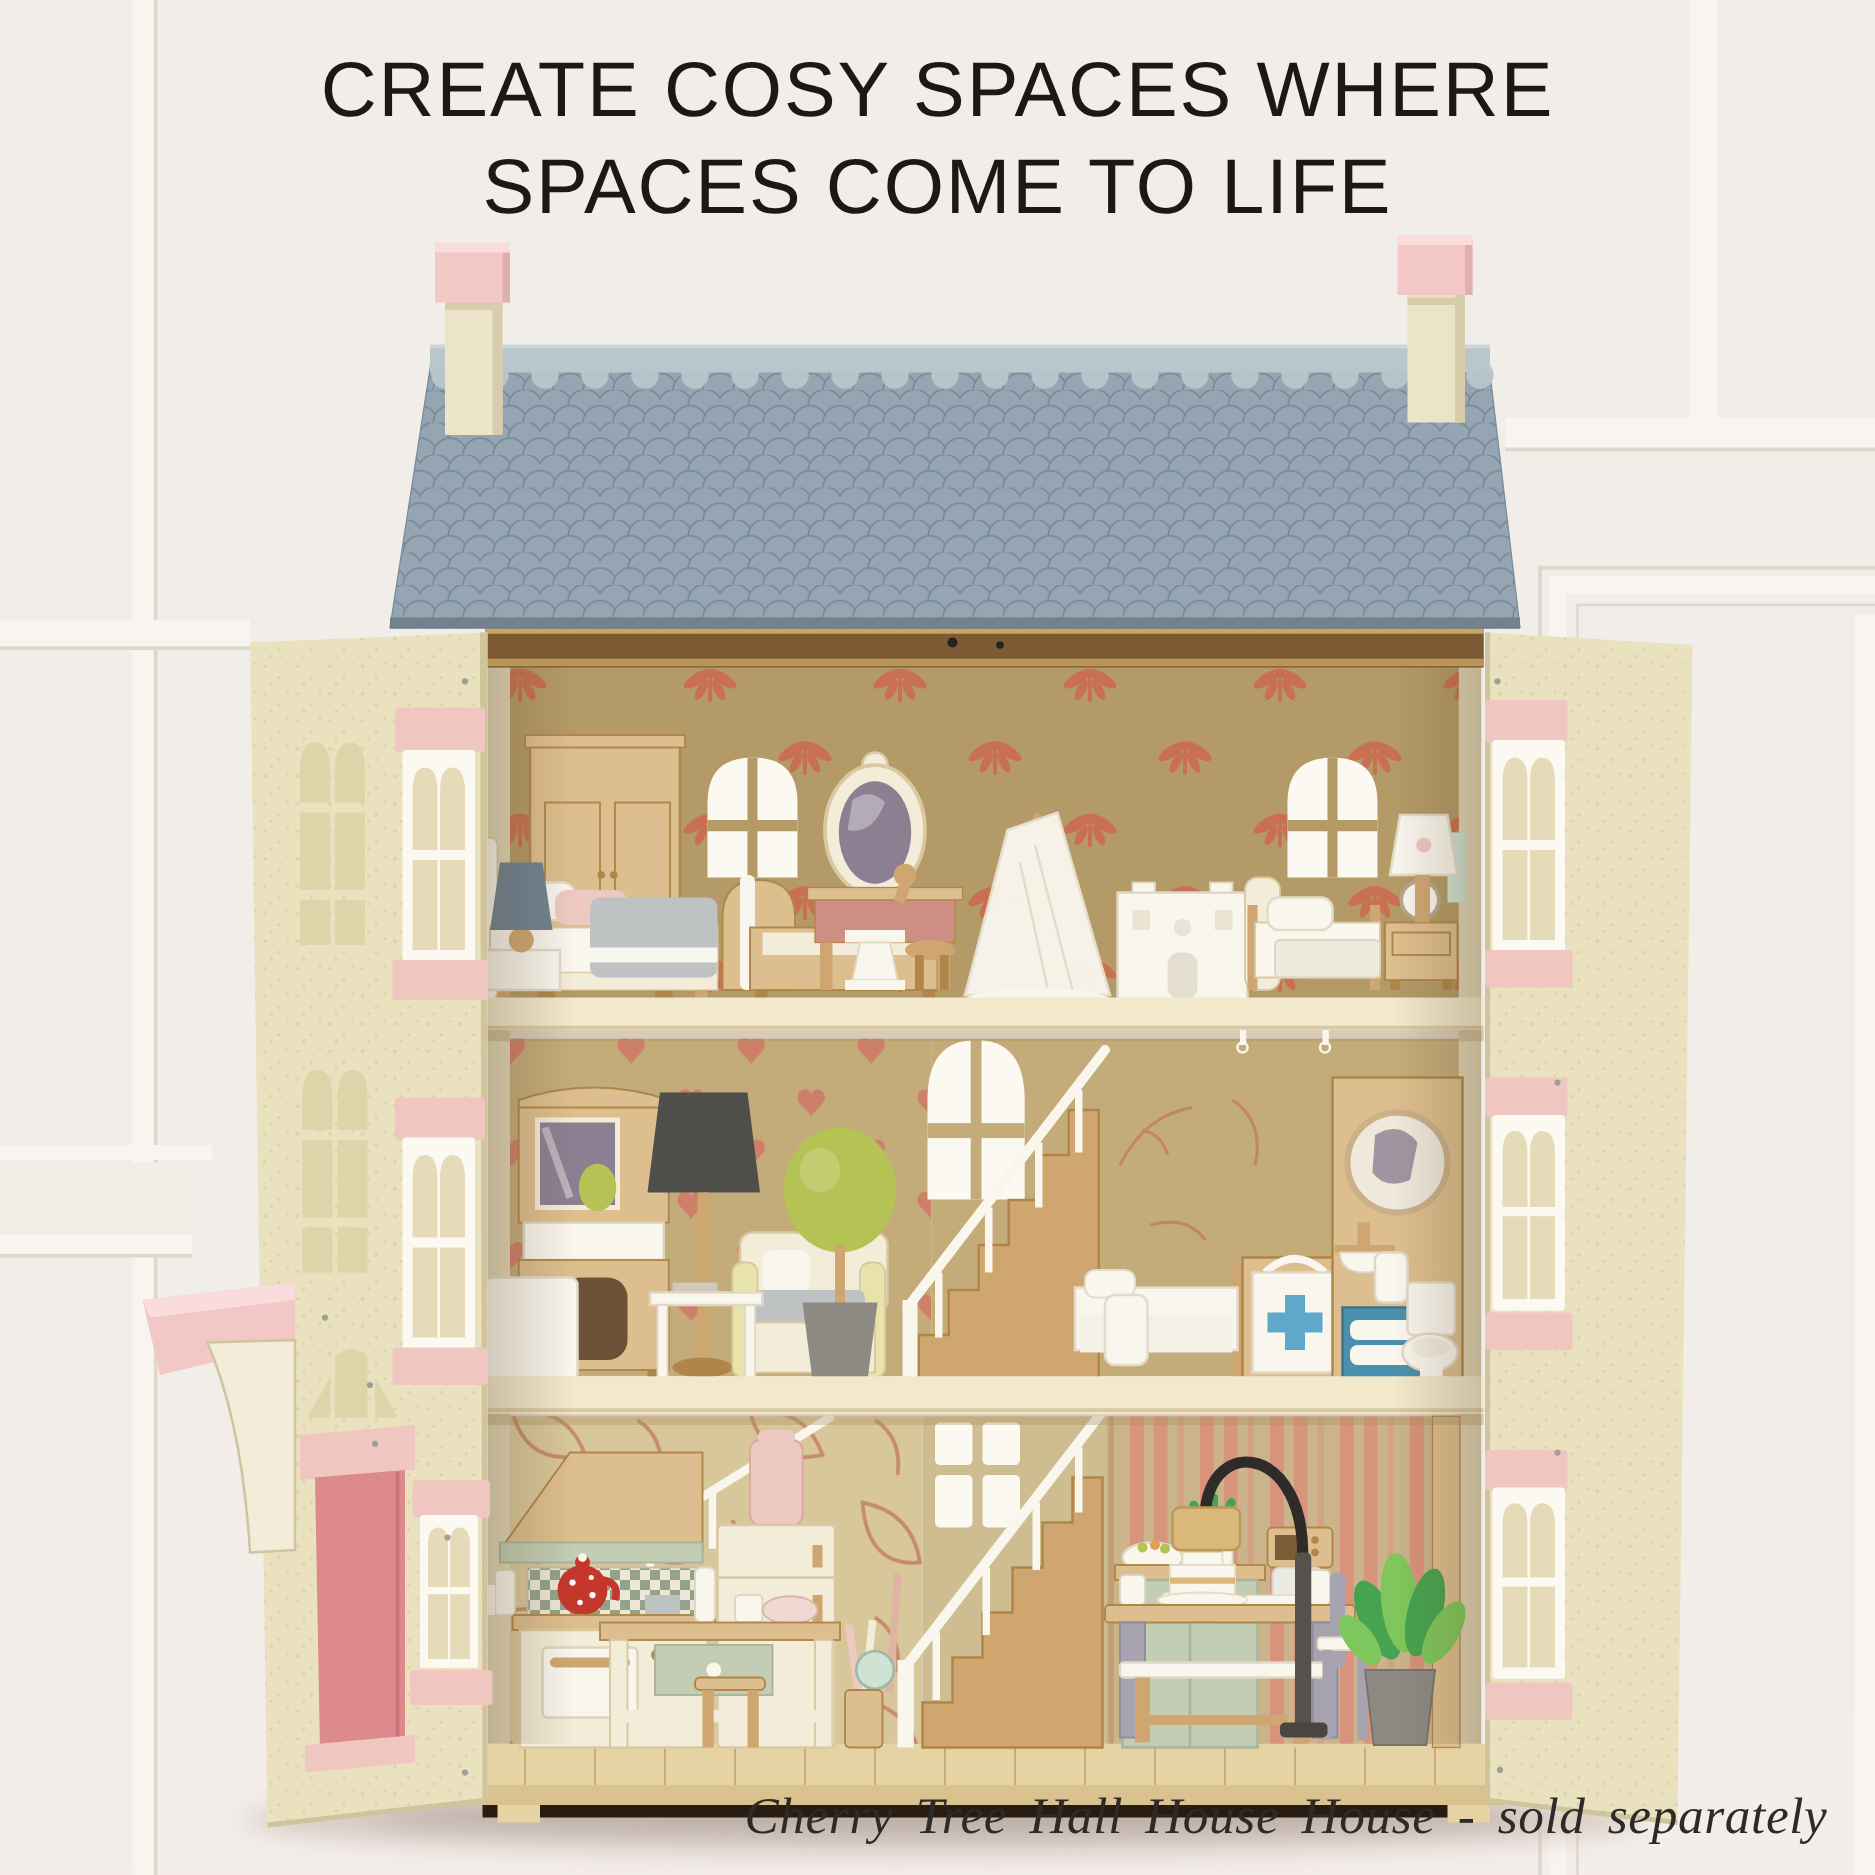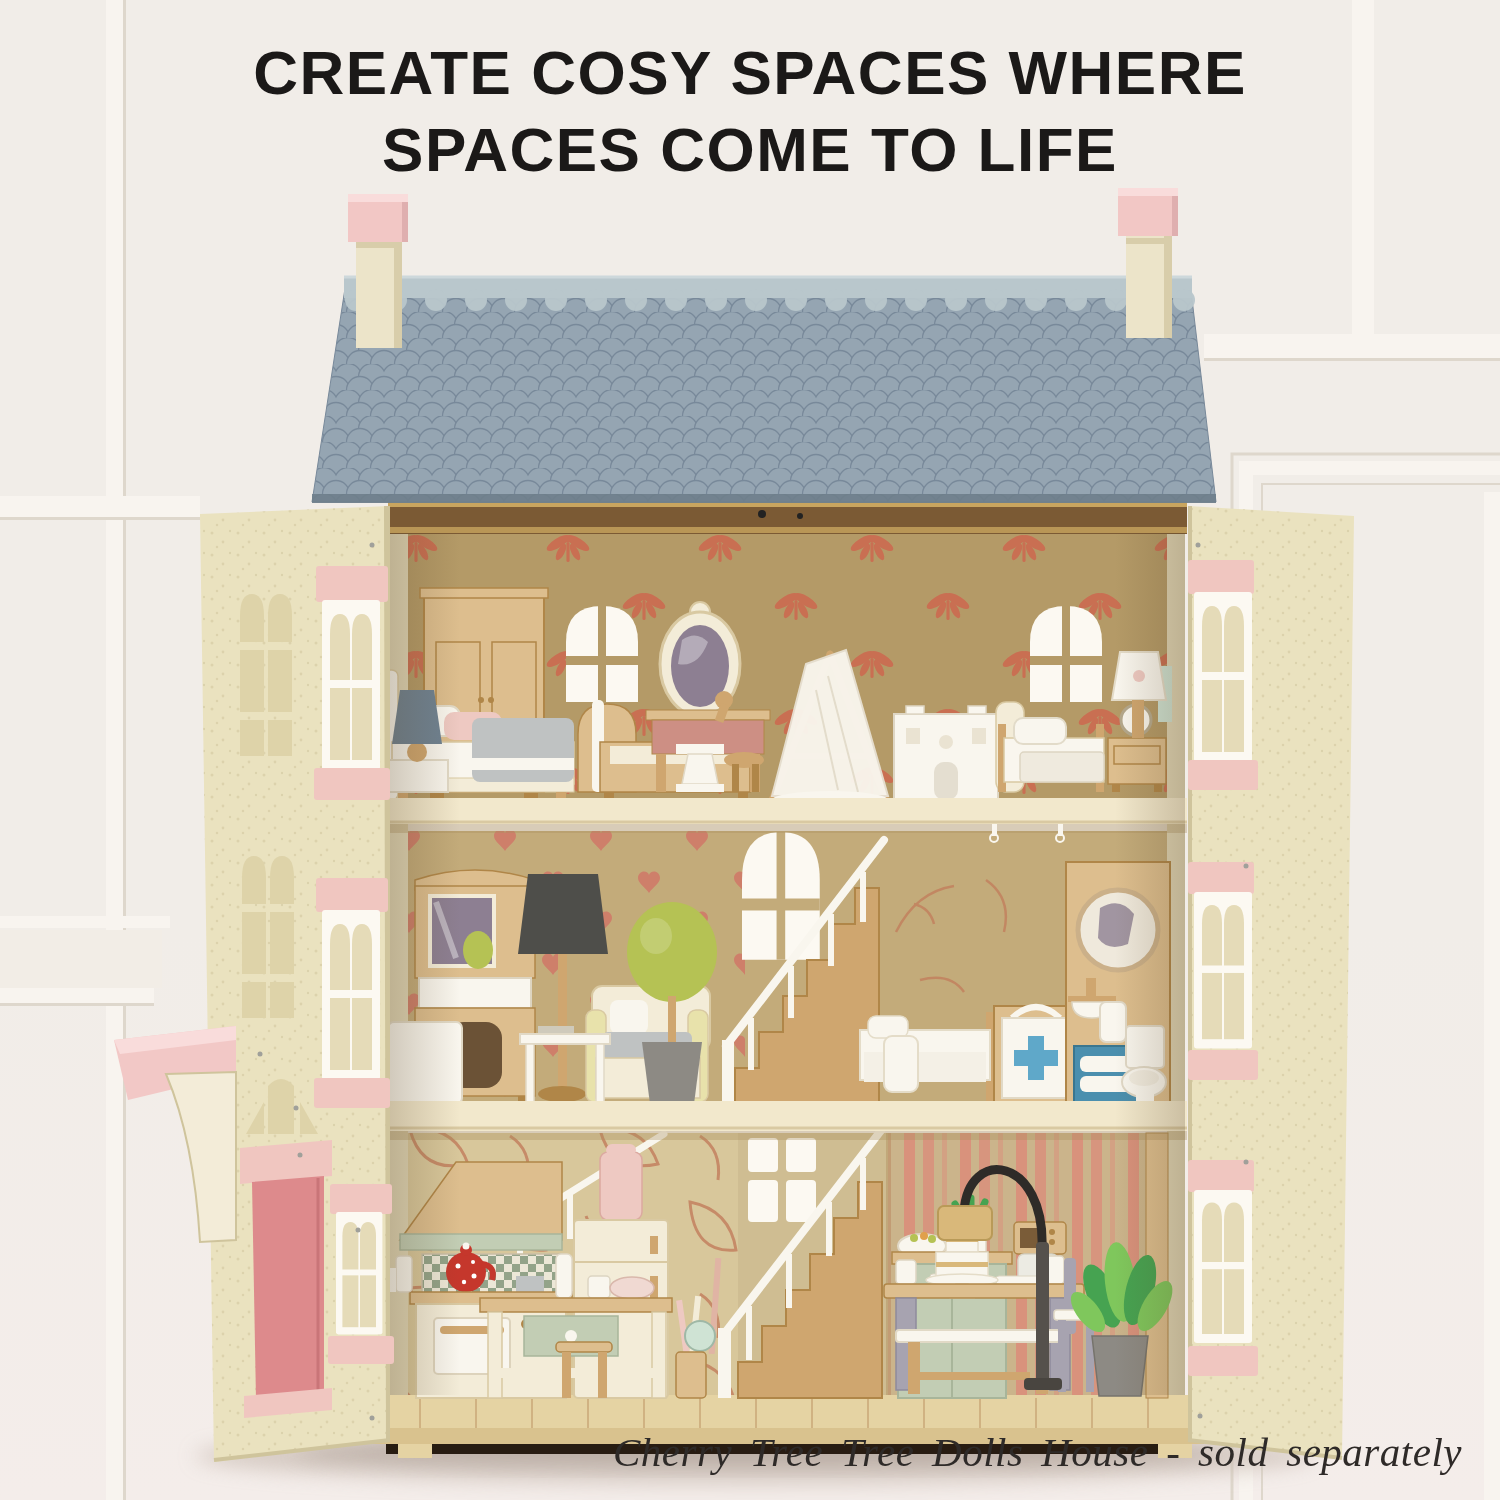--- a/index.html
+++ b/index.html
@@ -1,21 +1,21 @@
 <!DOCTYPE html>
 <html style="--backdrop: #f1ede8; --floor_tint: #f4edea; --panel_white: #f8f4ef; --panel_shadow: #ded7cc; --ink: #1b1918; --caption_ink: #2e2a28; --roof_main: #8ea0ae; --roof_scallop: #95a5b2; --roof_line: #78899a; --roof_ridge: #b9c7cc; --roof_edge: #6e7e8b; --chim_pink: #f2c7c5; --chim_pink_dk: #dfafaf; --chim_cream: #ece4c9; --chim_cream_dk: #d8cdaa; --facade: #eae2bf; --facade_cut: #ded3a9; --facade_edge: #cfc49c; --lintel: #f0c6c0; --window_white: #fcf9f2; --glass: #e5dbb8; --door_pink: #dd8a8c; --porch_pink: #f2c8c6; --wall_top: #b49a67; --wall_mid: #c3ab7a; --wall_bot: #d8c79b; --wall_stair: #cfbd92; --motif: #c96f52; --heart: #ce7f6a; --leafline: #c27c5b; --stripe: #d9927c; --stripe_bg: #cbb48b; --floor_cream: #f2e8cc; --floor_edge: #d9c9a2; --deck: #e5d3a3; --deck_line: #c9a878; --base_dark: #281c12; --fascia: #7b5a34; --fascia_gold: #c9a55f; --side_wall: #e0d6b6; --wood_l: #ddbe8e; --wood_m: #cfa66f; --wood_d: #b08648; --cream_f: #f3ecd8; --white_f: #f9f6ee; --grey_blue: #6f8292; --mirror_g: #8d7f92; --sage: #c2cdb4; --sage_line: #a8b59a; --check_g: #93a389; --check_bg: #ece7d7; --red: #c5372c; --topiary: #b5c254; --plant: #46a351; --plant_l: #7fc75c; --pot: #8d8a84; --blue: #4b8fae; --blue_l: #5fa8c9; --lavender: #a7a3b0; --lamp_d: #4e4e4a; --arc_d: #2e2b28; --gold: #d9b87a; --blanket: #bfc2c2; --soft_pink: #eec9c2; --rose: #cd8f84; --mint: #cfe3d4; --stroke_soft: #e1d9c6; --shadow_soft: #c9bcb2;"><head>
 <meta charset="utf-8">
 <style>
   html,body{margin:0;padding:0;background:#e9e5e0;}
   .stage{position:relative;width:1500px;height:1500px;overflow:hidden;
     background:linear-gradient(180deg,var(--backdrop) 0%,var(--backdrop) 62%,var(--floor_tint) 100%);
     font-family:"Liberation Sans",sans-serif;}
   .scene-svg{position:absolute;left:0;top:0;width:1500px;height:1500px;display:block;}
   .headline{position:absolute;top:34px;left:0;width:100%;text-align:center;
-    color:var(--ink);font-weight:700;font-size:62px;line-height:77px;letter-spacing:1.5px;}
+    color:var(--ink);font-weight:400;font-size:62px;line-height:77px;letter-spacing:1.5px;}
   .caption{position:absolute;right:38px;bottom:24px;color:var(--caption_ink);
     font-family:"Liberation Serif",serif;font-style:italic;font-size:41px;
     letter-spacing:.5px;word-spacing:7px;}
 </style>
 </head>
 <body>
 
 <div class="stage">
 
   <svg class="scene-svg" viewBox="0 0 1500 1500">
@@ -687,14 +687,14 @@
       <rect x="1172" y="192" width="6" height="44" style="fill:var(--chim_pink_dk)"></rect>
       <rect x="1118" y="188" width="60" height="8" fill="#f9dcdb"></rect>
     </g>
   </svg>
 
   <div class="headline">
     <div>CREATE COSY SPACES WHERE</div>
     <div>SPACES COME TO LIFE</div>
   </div>
 
-  <div class="caption">Cherry Tree Tree Dolls House - sold separately</div>
+  <div class="caption">Cherry Tree Hall House House - sold separately</div>
 </div>
 
 </body></html>

